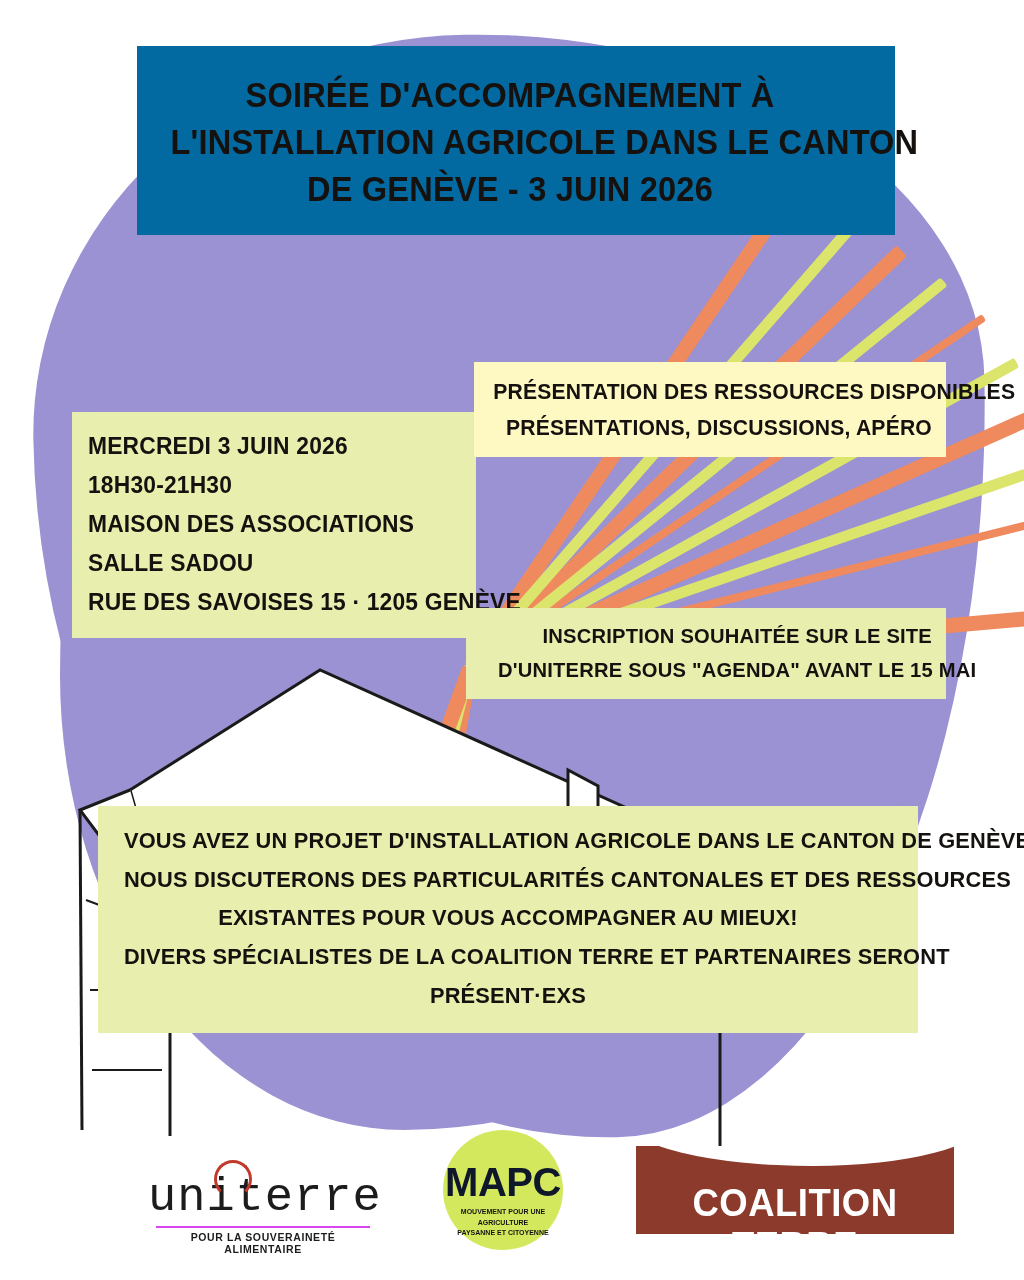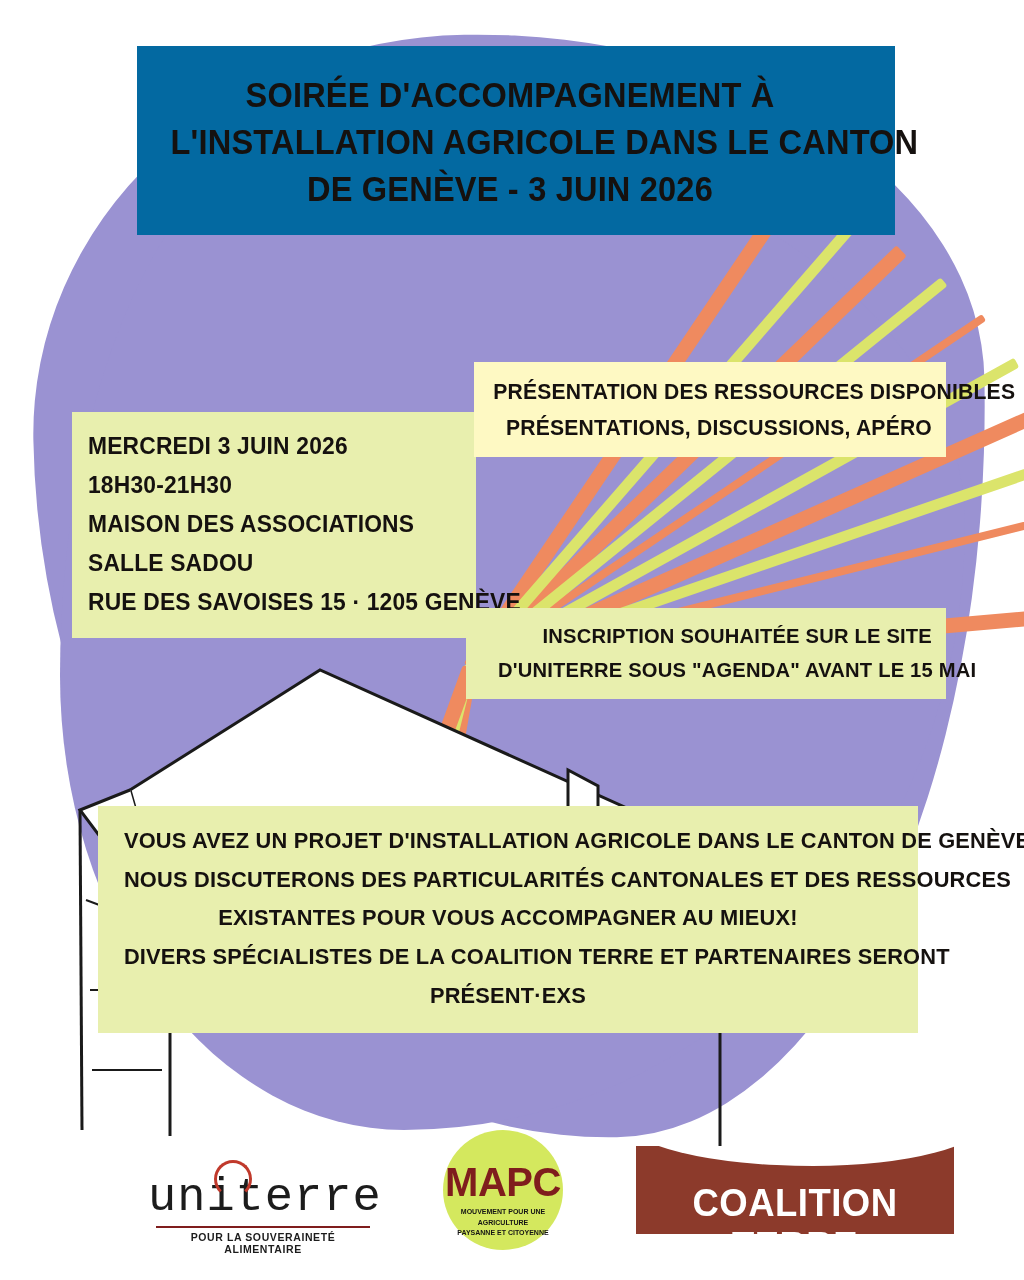--- a/index.html
+++ b/index.html
@@ -186,21 +186,21 @@
     letter-spacing: 1px;
     line-height: 1.12;
     padding-top: 36px;
   }
   .logo-uniterre .tag {
     font-family: "Liberation Sans", sans-serif;
     font-size: 10.5px;
     font-weight: bold;
     color: #1c1c1c;
     letter-spacing: 0.6px;
-    border-top: 2px solid #7f1d1d;
+    border-top: 2px solid #d946ef;
     margin: 1px 8px 0 8px;
     padding-top: 3px;
   }
   .logo-uniterre .dot {
     position: absolute;
     left: 66px;
     top: 24px;
     width: 32px;
     height: 32px;
     border: 3px solid #c0392b;
@@ -215,21 +215,21 @@
     width: 120px;
     height: 120px;
     background: #d4e85e;
     border-radius: 50%;
     text-align: center;
   }
   .logo-mapc .mapc-word {
     font-family: "Liberation Sans", sans-serif;
     font-weight: bold;
     font-size: 40px;
-    color: #7f1d1d;
+    color: #0f172a;
     padding-top: 30px;
     letter-spacing: -0.5px;
   }
   .logo-mapc .mapc-sub {
     font-size: 7px;
     font-weight: bold;
     color: #141414;
     line-height: 1.5;
     padding: 2px 6px 0 6px;
   }

